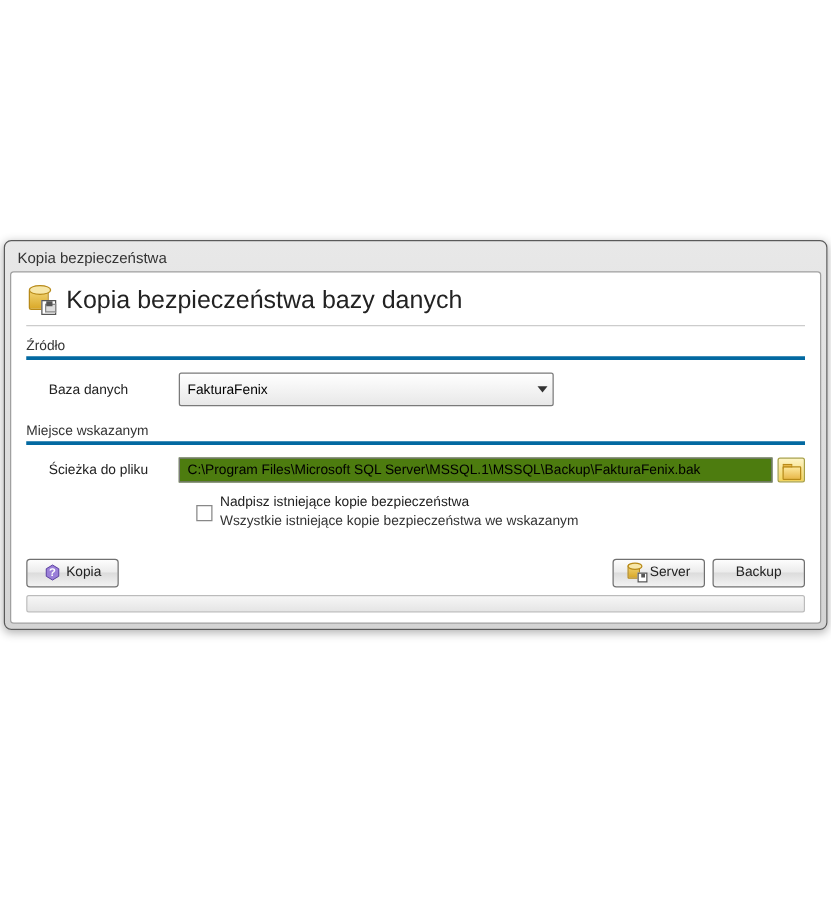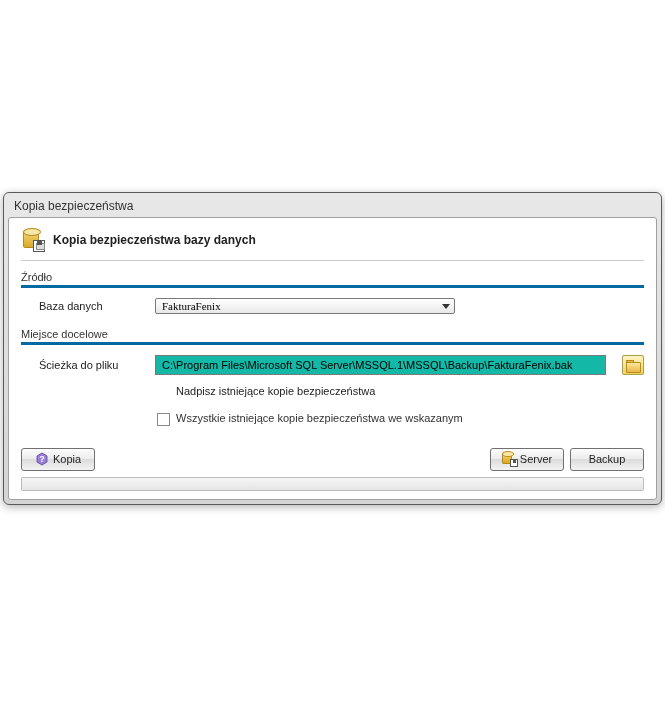--- a/index.html
+++ b/index.html
@@ -35,22 +35,22 @@
     padding: 10px 12px 8px 12px;
   }
   .header-row {
     display: flex;
     align-items: center;
     gap: 8px;
     border-bottom: 1px solid #ccc;
     padding-bottom: 8px;
   }
   .header-title {
-    font-size: 12px;
-    font-weight: bold;
+    font-size: 20px;
+    font-weight: normal;
     color: #222;
   }
   
   .db-icon {
     width: 24px; height: 24px;
     position: relative;
   }
   .db-icon .cyl {
     position: absolute;
     left: 2px; top: 2px;
@@ -97,50 +97,49 @@
   .group-title {
     font-size: 11px;
     color: #333;
     border-bottom: 3px solid #0369a1;
     padding-bottom: 2px;
     margin-bottom: 6px;
   }
   .field-row {
     display: flex;
     align-items: center;
-    gap: 16px;
+    gap: 4px;
     padding: 4px 0 4px 18px;
   }
   .field-label {
     width: 100px;
     font-size: 11px;
     color: #222;
   }
   .combobox {
     display: flex;
     align-items: center;
     justify-content: space-between;
     border: 1px solid #7a7a7a;
     background: linear-gradient(to bottom, #fff, #e8e8e8);
-    height: 16px;
+    height: 27px;
     padding: 0 4px 0 6px;
     flex: 0 0 300px;
     border-radius: 2px;
-    font-family: Liberation Serif, serif;
   }
   .combobox .val { font-size: 11px; }
   .combobox .caret {
     width: 0; height: 0;
     border-left: 4px solid transparent;
     border-right: 4px solid transparent;
     border-top: 5px solid #333;
   }
   .textfield {
     border: 1px solid #7a7a7a;
-    background: #14b8a6;
+    background: #4d7c0f;
     height: 20px;
     padding: 0 6px;
     font-size: 11px;
     font-family: inherit;
     flex: 1;
     overflow: hidden;
     white-space: nowrap;
     line-height: 18px;
   }
   .browse-btn {
@@ -172,39 +171,39 @@
     position: absolute;
     top: 2px; left: 0;
     width: 13px; height: 9px;
     background: linear-gradient(to bottom, #fce79a, #e8b84a);
     border: 1px solid #b88a18;
     border-radius: 1px;
   }
 
   .checkbox-row {
     display: flex;
-    align-items: flex-end;
+    align-items: center;
     gap: 6px;
     padding: 6px 0 0 136px;
   }
   .checkbox {
     width: 13px; height: 13px;
     border: 1px solid #888;
     background: #fff;
     margin-top: 1px;
     flex-shrink: 0;
   }
   .checkbox-texts .cb-label {
     font-size: 11px;
     color: #222;
   }
   .checkbox-texts .cb-desc {
     font-size: 11px;
     color: #333;
-    margin-top: 14px;
+    margin-top: 2px;
     line-height: 1.35;
   }
 
   .button-row {
     display: flex;
     align-items: center;
     margin-top: 22px;
     gap: 6px;
   }
   .button-row .spacer { flex: 1; }
@@ -298,21 +297,21 @@
       <div class="field-row">
         <div class="field-label">Baza danych</div>
         <div class="combobox">
           <span class="val">FakturaFenix</span>
           <span class="caret"></span>
         </div>
       </div>
     </div>
 
     <div class="group">
-      <div class="group-title">Miejsce docelowe</div>
+      <div class="group-title">Miejsce wskazanym</div>
       <div class="field-row">
         <div class="field-label">Ścieżka do pliku</div>
         <div class="textfield">C:\Program Files\Microsoft SQL Server\MSSQL.1\MSSQL\Backup\FakturaFenix.bak</div>
         <div class="browse-btn">
           <span class="folder-icon"></span>
         </div>
       </div>
 
       <div class="checkbox-row">
         <div class="checkbox"></div>

